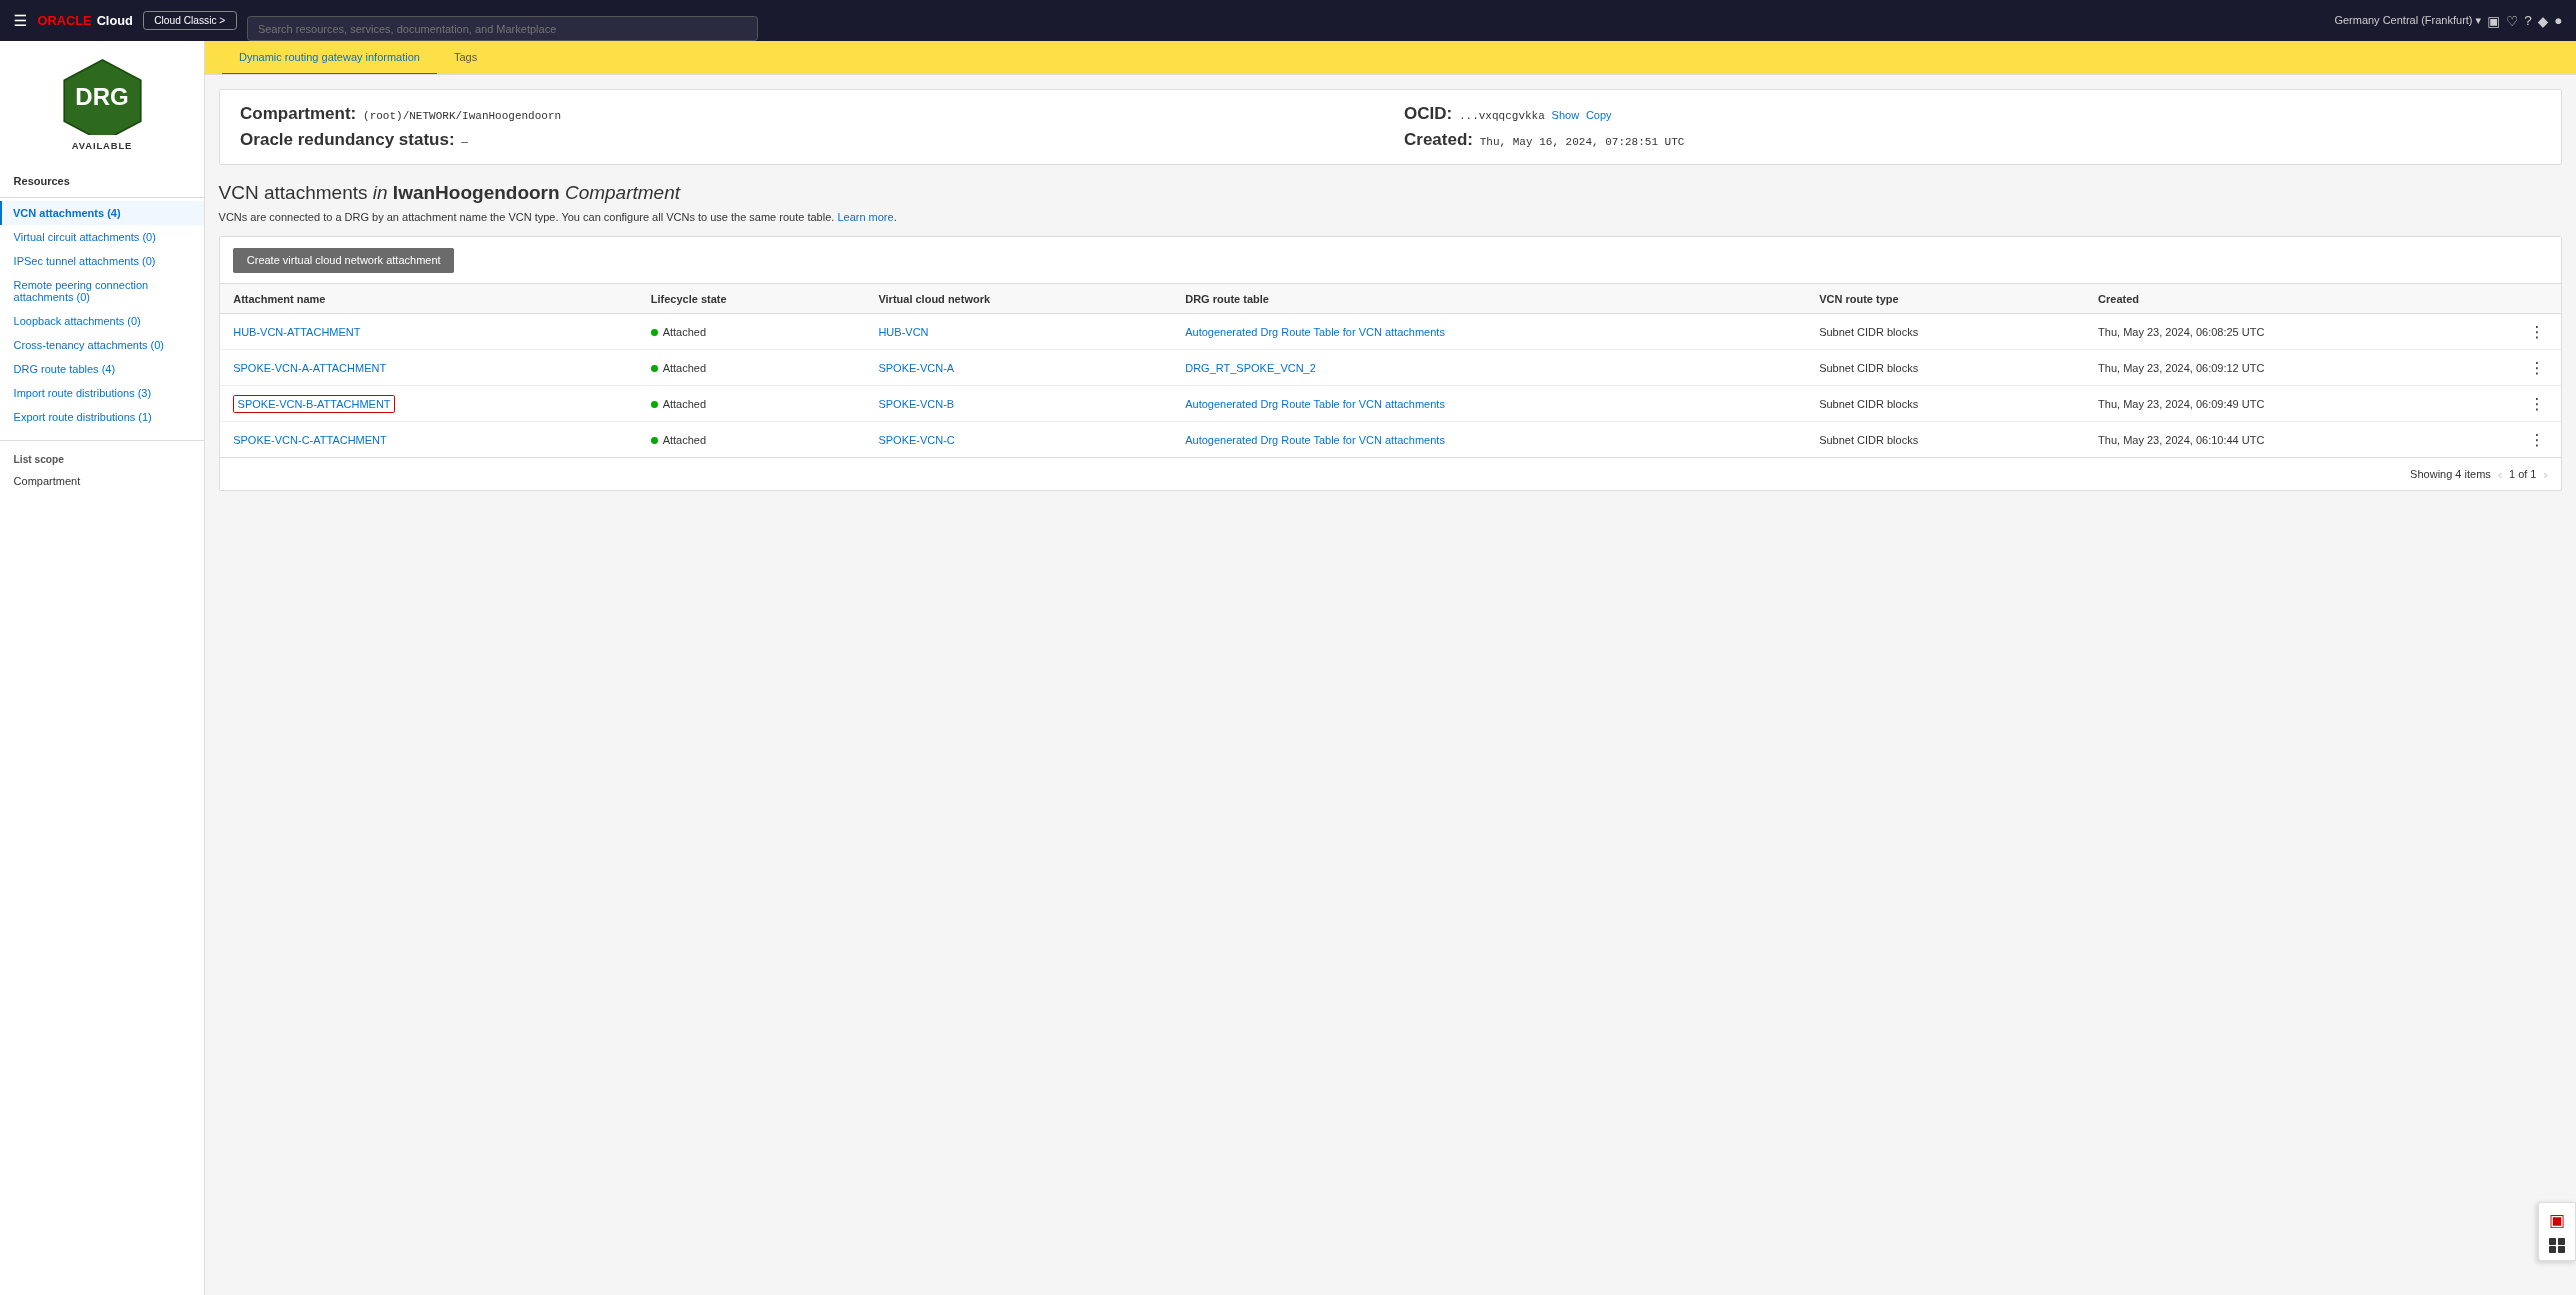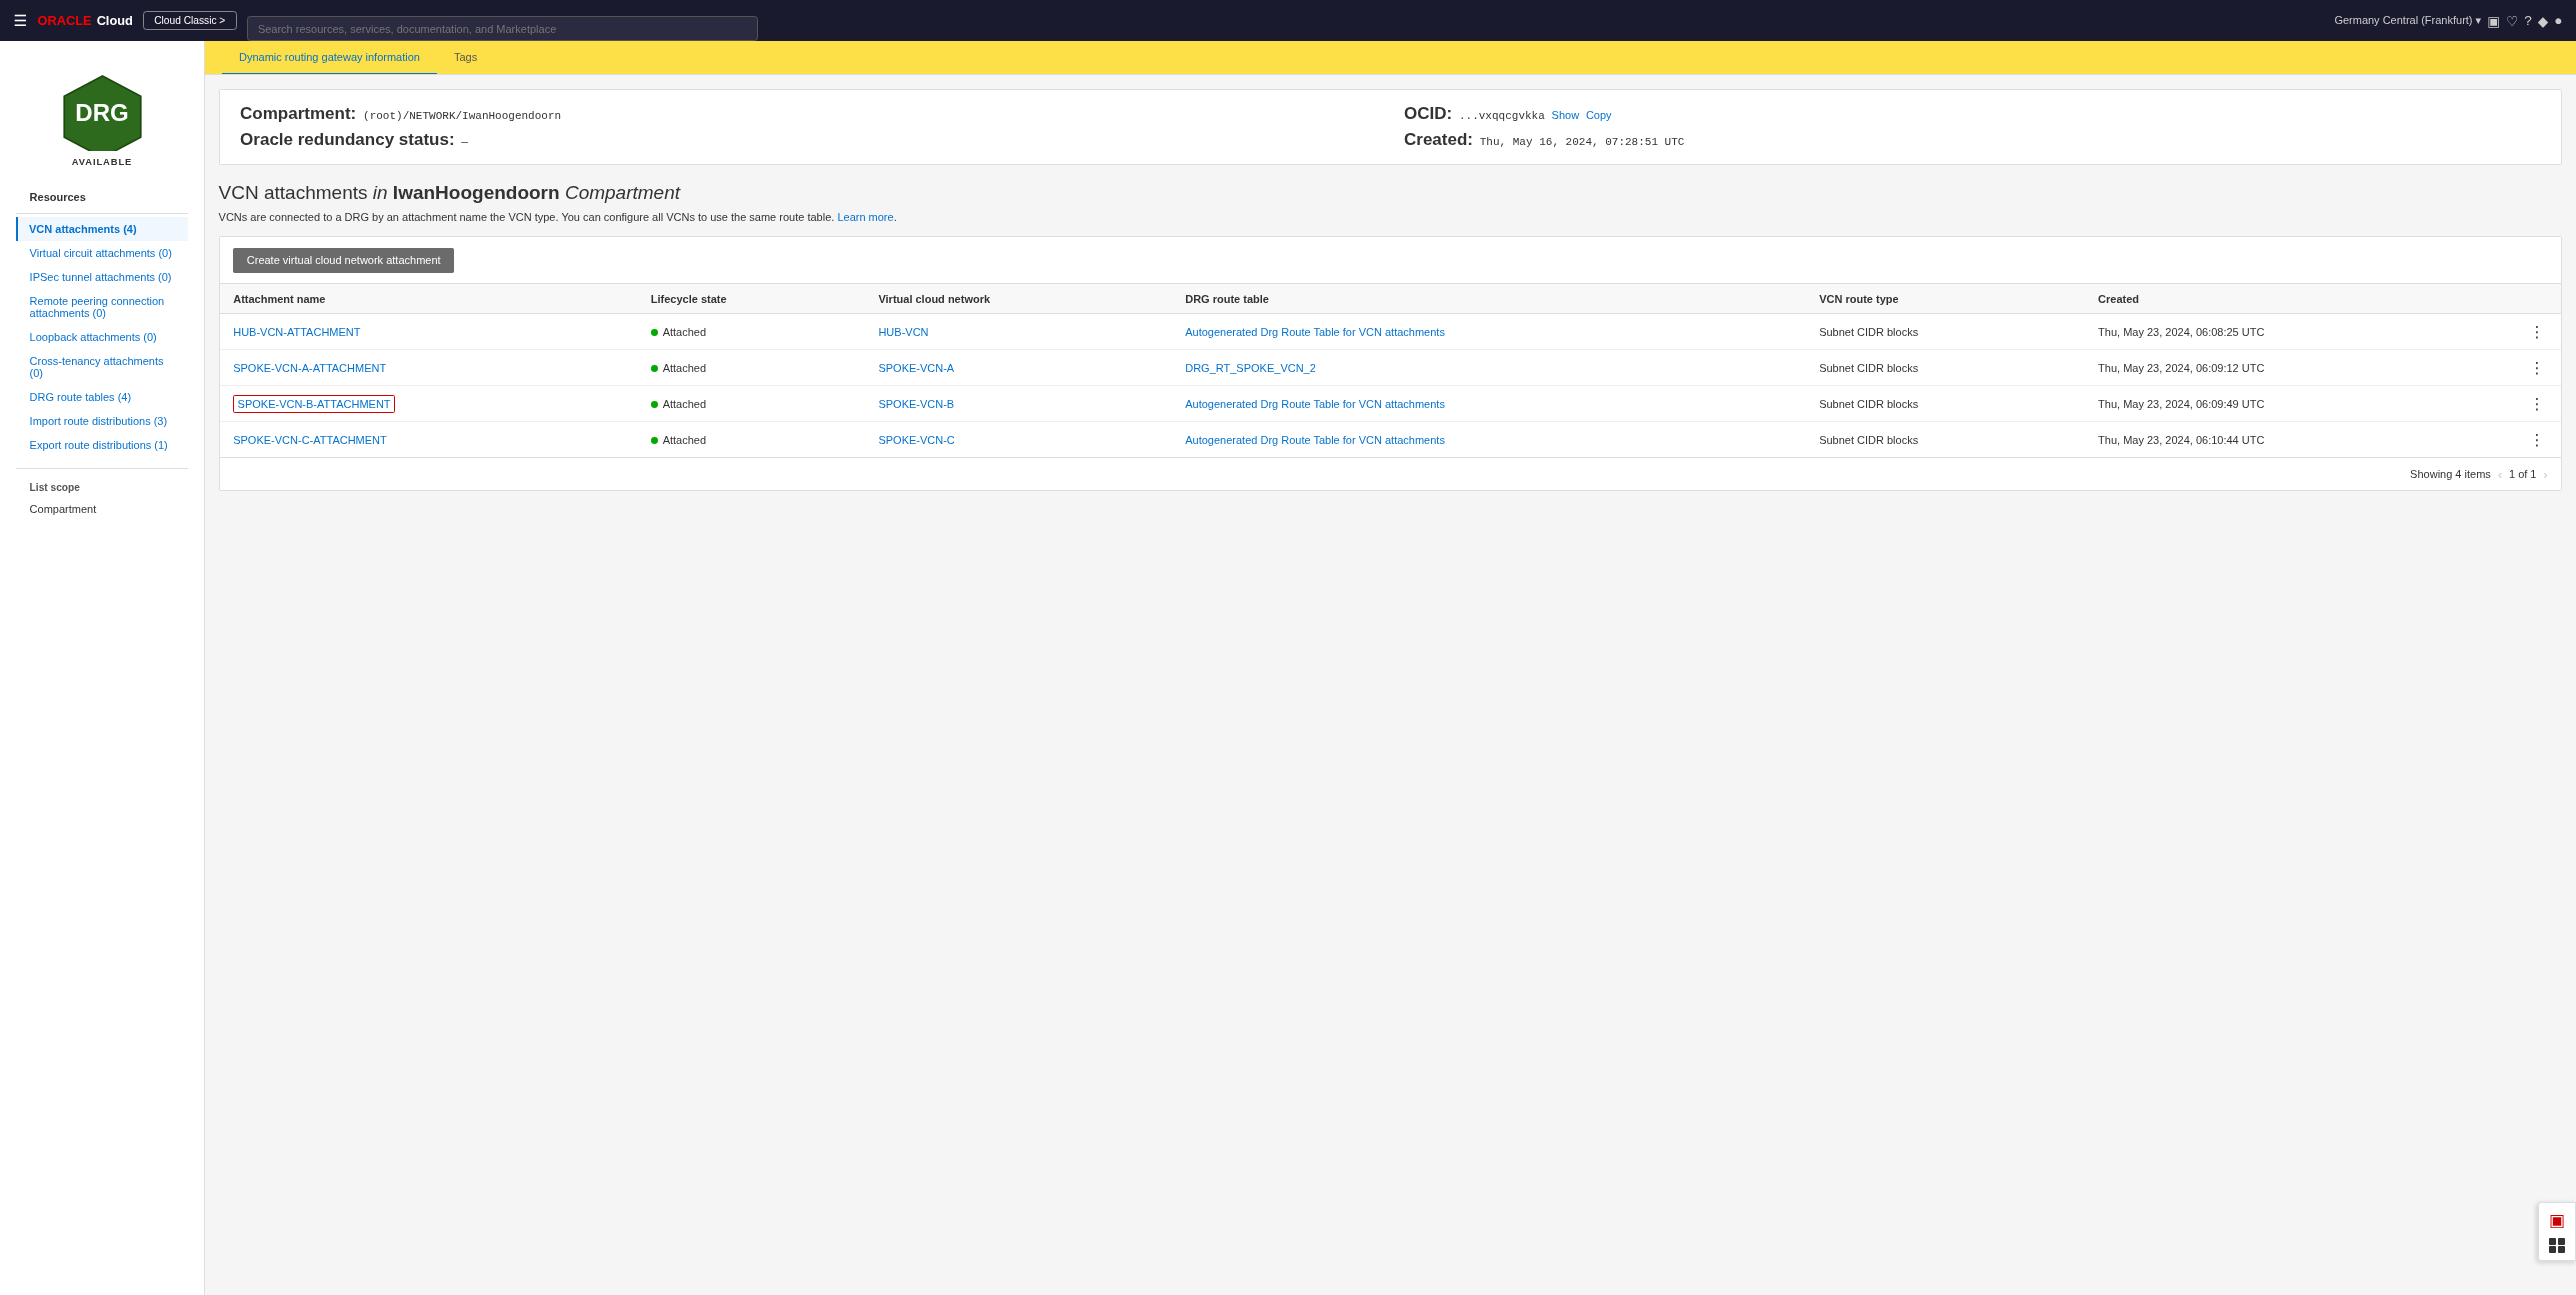--- a/index.html
+++ b/index.html
@@ -27,21 +27,21 @@
     .nav-right { display: flex; align-items: center; gap: 6px; margin-left: auto; }
     .nav-region { font-size: 11px; color: #ccc; cursor: pointer; }
     .nav-icon { font-size: 13.6px; cursor: pointer; color: #ccc; }
 
     
     .main-layout { display: flex; min-height: calc(100vh - 41px); }
 
     
     .sidebar {
       width: 205px; min-width: 205px; background: #fff;
-      border-right: 0.9px solid #ddd; padding: 16px;
+      border-right: 0.9px solid #ddd; padding: 0;
       display: flex; flex-direction: column;
     }
     .sidebar-logo-area {
       display: flex; flex-direction: column; align-items: center;
       padding: 17px 0 10.2px 0;
       background: #fff;
     }
     .drg-hexagon {
       width: 85px; height: 77px; position: relative;
       display: flex; align-items: center; justify-content: center;

